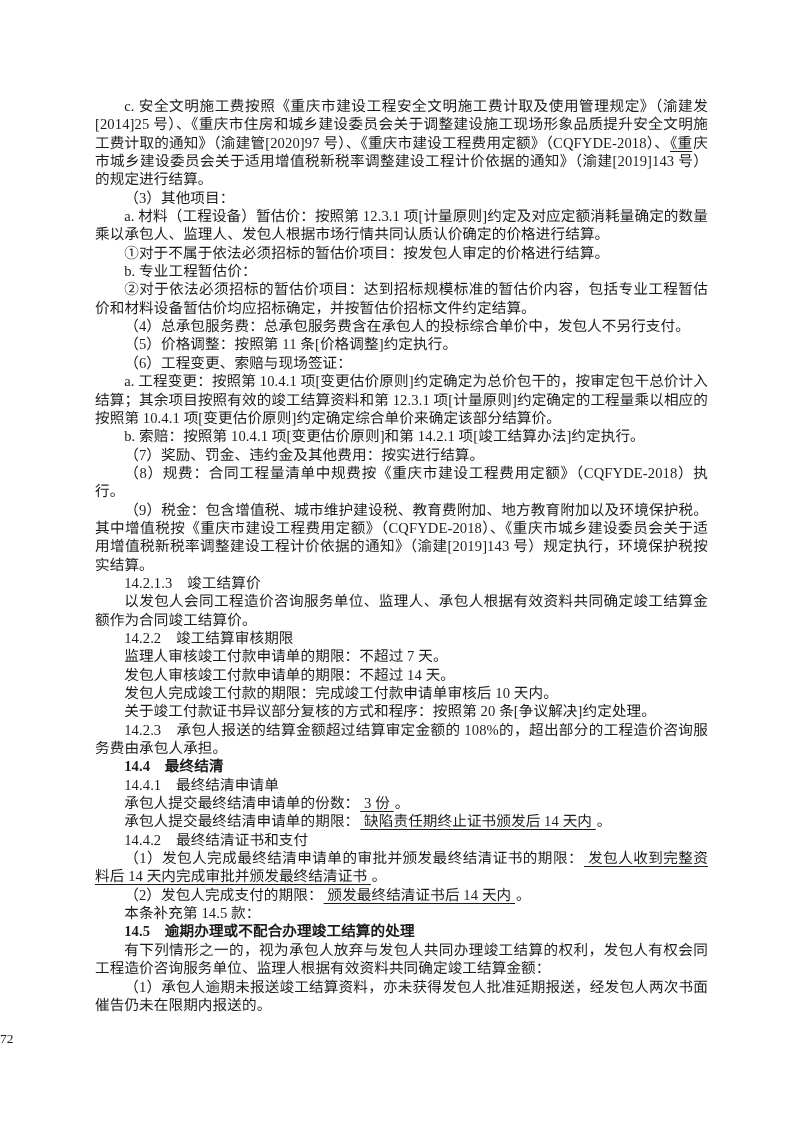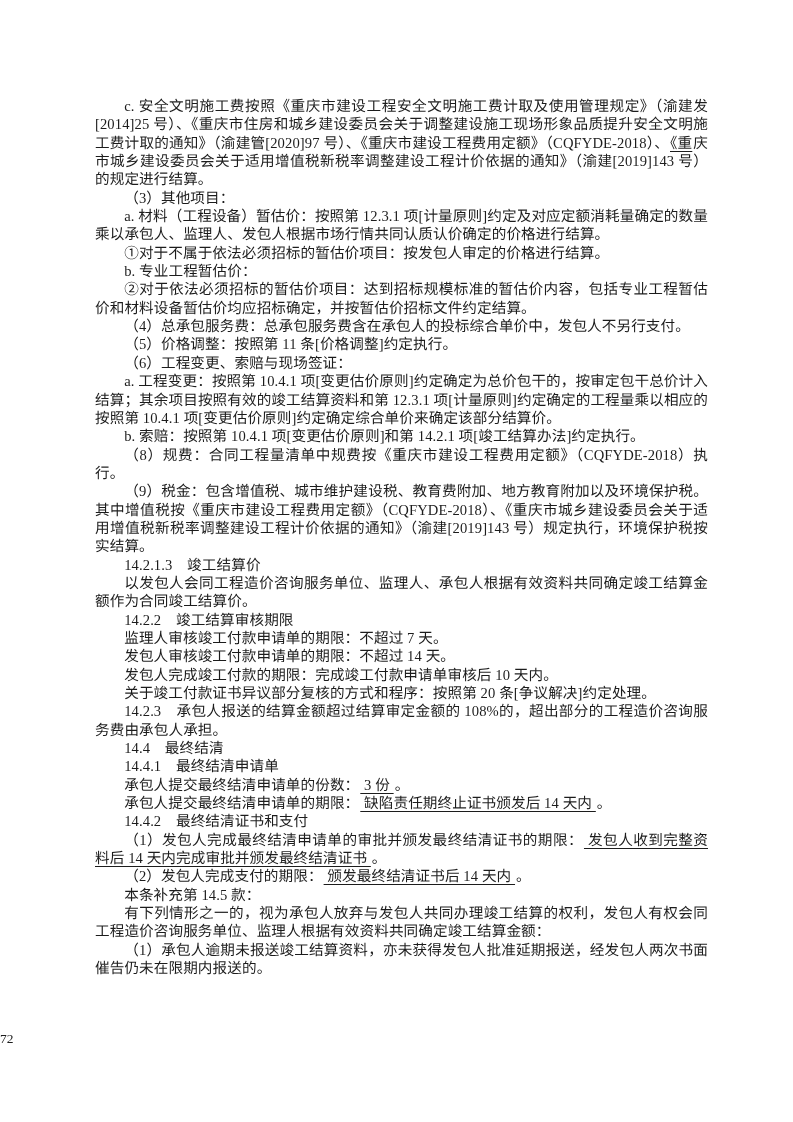--- a/index.html
+++ b/index.html
@@ -26,21 +26,21 @@
     text-align: justify;
     text-justify: inter-ideograph;
     letter-spacing: 0.1px;
   }
   .content p {
     margin: 0;
     padding: 0;
     text-indent: 2em;
   }
   .content p.bold {
-    font-weight: normal;
+    font-weight: bold;
   }
   .u {
     text-decoration: underline;
     text-underline-offset: 3px;
     padding: 0 1px;
   }
   .footer {
     position: absolute;
     top: 1031px;
     left: 0;
@@ -59,35 +59,37 @@
       <p><span>（3）其他项目：</span></p>
       <p><span>a. 材料（工程设备）暂估价：按照第 12.3.1 项[计量原则]约定及对应定额消耗量确定的数量乘以承包人、监理人、发包人根据市场行情共同认质认价确定的价格进行结算。</span></p>
       <p><span>①对于不属于依法必须招标的暂估价项目：按发包人审定的价格进行结算。</span></p>
       <p><span>b. 专业工程暂估价：</span></p>
       <p><span>②对于依法必须招标的暂估价项目：达到招标规模标准的暂估价内容，包括专业工程暂估价和材料设备暂估价均应招标确定，并按暂估价招标文件约定结算。</span></p>
       <p><span>（4）总承包服务费：总承包服务费含在承包人的投标综合单价中，发包人不另行支付。</span></p>
       <p><span>（5）价格调整：按照第 11 条[价格调整]约定执行。</span></p>
       <p><span>（6）工程变更、索赔与现场签证：</span></p>
       <p><span>a. 工程变更：按照第 10.4.1 项[变更估价原则]约定确定为总价包干的，按审定包干总价计入结算；其余项目按照有效的竣工结算资料和第 12.3.1 项[计量原则]约定确定的工程量乘以相应的按照第 10.4.1 项[变更估价原则]约定确定综合单价来确定该部分结算价。</span></p>
       <p><span>b. 索赔：按照第 10.4.1 项[变更估价原则]和第 14.2.1 项[竣工结算办法]约定执行。</span></p>
+      <p><span>（7）奖励、罚金、违约金及其他费用：按实进行结算。</span></p>
       <p><span>（8）规费：合同工程量清单中规费按《重庆市建设工程费用定额》（CQFYDE-2018）执行。</span></p>
       <p><span>（9）税金：包含增值税、城市维护建设税、教育费附加、地方教育附加以及环境保护税。其中增值税按《重庆市建设工程费用定额》（CQFYDE-2018）、《重庆市城乡建设委员会关于适用增值税新税率调整建设工程计价依据的通知》（渝建[2019]143 号）规定执行，环境保护税按实结算。</span></p>
       <p><span>14.2.1.3　竣工结算价</span></p>
       <p><span>以发包人会同工程造价咨询服务单位、监理人、承包人根据有效资料共同确定竣工结算金额作为合同竣工结算价。</span></p>
       <p><span>14.2.2　竣工结算审核期限</span></p>
       <p><span>监理人审核竣工付款申请单的期限：不超过 7 天。</span></p>
       <p><span>发包人审核竣工付款申请单的期限：不超过 14 天。</span></p>
       <p><span>发包人完成竣工付款的期限：完成竣工付款申请单审核后 10 天内。</span></p>
       <p><span>关于竣工付款证书异议部分复核的方式和程序：按照第 20 条[争议解决]约定处理。</span></p>
       <p><span>14.2.3　承包人报送的结算金额超过结算审定金额的 108%的，超出部分的工程造价咨询服务费由承包人承担。</span></p>
       <p class="bold"><span>14.4　最终结清</span></p>
       <p><span>14.4.1　最终结清申请单</span></p>
       <p><span>承包人提交最终结清申请单的份数：</span><span class="u"> 3 份 </span><span>。</span></p>
       <p><span>承包人提交最终结清申请单的期限：</span><span class="u"> 缺陷责任期终止证书颁发后 14 天内 </span><span>。</span></p>
       <p><span>14.4.2　最终结清证书和支付</span></p>
       <p><span>（1）发包人完成最终结清申请单的审批并颁发最终结清证书的期限：</span><span class="u"> 发包人收到完整资料后 14 天内完成审批并颁发最终结清证书 </span><span>。</span></p>
       <p><span>（2）发包人完成支付的期限：</span><span class="u"> 颁发最终结清证书后 14 天内 </span><span>。</span></p>
       <p><span>本条补充第 14.5 款：</span></p>
+      <p class="bold"><span>14.5　逾期办理或不配合办理竣工结算的处理</span></p>
       <p><span>有下列情形之一的，视为承包人放弃与发包人共同办理竣工结算的权利，发包人有权会同工程造价咨询服务单位、监理人根据有效资料共同确定竣工结算金额：</span></p>
       <p><span>（1）承包人逾期未报送竣工结算资料，亦未获得发包人批准延期报送，经发包人两次书面催告仍未在限期内报送的。</span></p>
     </div>
   <div class="footer">72</div>
 </div>
 
 </body></html>

